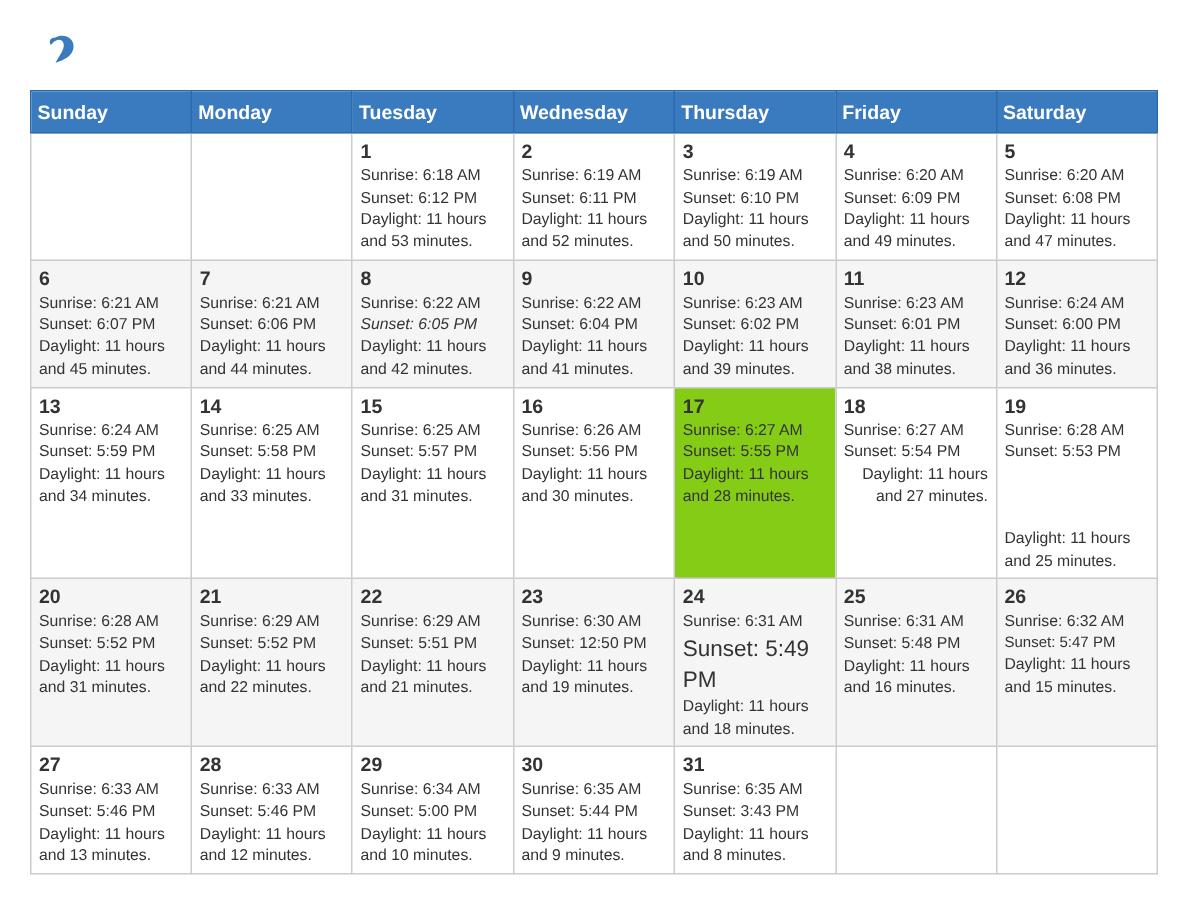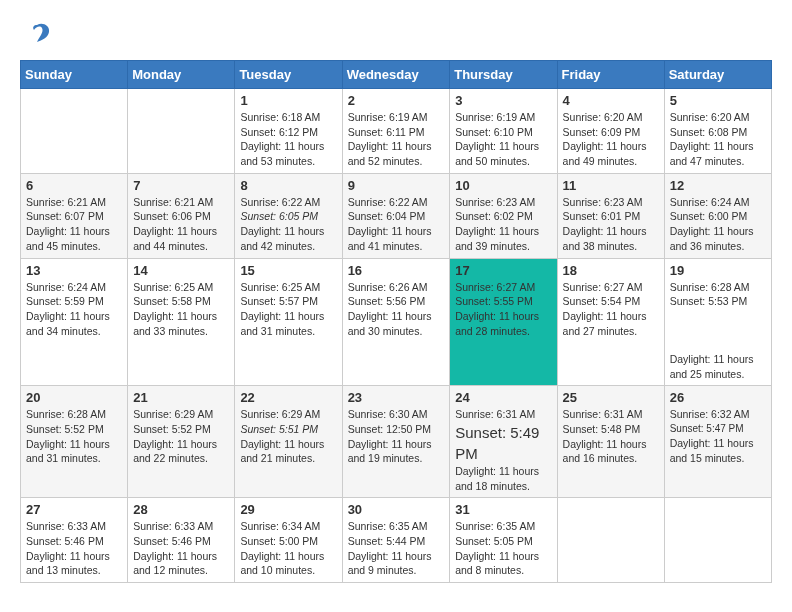--- a/index.html
+++ b/index.html
@@ -214,31 +214,31 @@
           <div style="font-size: 10.5px; line-height: 1.4;">Sunrise: 6:25 AM</div>
           <div style="font-size: 10.5px; line-height: 1.4;">Sunset: 5:57 PM</div>
           <div style="font-size: 10.5px; line-height: 1.4;">Daylight: 11 hours and 31 minutes.</div>
         </td>
         <td style="background-color: rgb(255, 255, 255);">
           <span class="day-number">16</span>
           <div style="font-size: 10.5px; line-height: 1.4;">Sunrise: 6:26 AM</div>
           <div style="font-size: 10.5px; line-height: 1.4;">Sunset: 5:56 PM</div>
           <div style="font-size: 10.5px; line-height: 1.4;">Daylight: 11 hours and 30 minutes.</div>
         </td>
-        <td style="background-color: #14b8a6;">
+        <td style="background-color: #84cc16;">
           <span class="day-number">17</span>
           <div style="font-size: 10.5px; line-height: 1.4;">Sunrise: 6:27 AM</div>
           <div style="font-size: 10.5px; line-height: 1.4;">Sunset: 5:55 PM</div>
           <div style="font-size: 10.5px; line-height: 1.4;">Daylight: 11 hours and 28 minutes.</div>
         </td>
         <td style="background-color: rgb(255, 255, 255);">
           <span class="day-number">18</span>
           <div style="font-size: 10.5px; line-height: 1.4;">Sunrise: 6:27 AM</div>
           <div style="font-size: 10.5px; line-height: 1.4;">Sunset: 5:54 PM</div>
-          <div style="font-size: 10.5px; line-height: 1.4;">Daylight: 11 hours and 27 minutes.</div>
+          <div style="font-size: 10.5px; line-height: 1.4; text-align: right;">Daylight: 11 hours and 27 minutes.</div>
         </td>
         <td style="background-color: rgb(255, 255, 255);">
           <span class="day-number">19</span>
           <div style="font-size: 10.5px; line-height: 1.4;">Sunrise: 6:28 AM</div>
           <div style="font-size: 10.5px; line-height: 1.4;">Sunset: 5:53 PM</div>
           <div style="font-size: 10.5px; line-height: 1.4; margin-top: 43px;">Daylight: 11 hours and 25 minutes.</div>
         </td>
       </tr>
       <tr>
         <td style="background-color: rgb(245, 245, 245);">
@@ -249,21 +249,21 @@
         </td>
         <td style="background-color: rgb(245, 245, 245);">
           <span class="day-number">21</span>
           <div style="font-size: 10.5px; line-height: 1.4;">Sunrise: 6:29 AM</div>
           <div style="font-size: 10.5px; line-height: 1.4;">Sunset: 5:52 PM</div>
           <div style="font-size: 10.5px; line-height: 1.4;">Daylight: 11 hours and 22 minutes.</div>
         </td>
         <td style="background-color: rgb(245, 245, 245);">
           <span class="day-number">22</span>
           <div style="font-size: 10.5px; line-height: 1.4;">Sunrise: 6:29 AM</div>
-          <div style="font-size: 10.5px; line-height: 1.4; font-style: italic;">Sunset: 5:51 PM</div>
+          <div style="font-size: 10.5px; line-height: 1.4;">Sunset: 5:51 PM</div>
           <div style="font-size: 10.5px; line-height: 1.4;">Daylight: 11 hours and 21 minutes.</div>
         </td>
         <td style="background-color: rgb(245, 245, 245);">
           <span class="day-number">23</span>
           <div style="font-size: 10.5px; line-height: 1.4;">Sunrise: 6:30 AM</div>
           <div style="font-size: 10.5px; line-height: 1.4;">Sunset: 12:50 PM</div>
           <div style="font-size: 10.5px; line-height: 1.4;">Daylight: 11 hours and 19 minutes.</div>
         </td>
         <td style="background-color: rgb(245, 245, 245);">
           <span class="day-number">24</span>
@@ -305,20 +305,20 @@
         </td>
         <td style="background-color: rgb(255, 255, 255);">
           <span class="day-number">30</span>
           <div style="font-size: 10.5px; line-height: 1.4;">Sunrise: 6:35 AM</div>
           <div style="font-size: 10.5px; line-height: 1.4;">Sunset: 5:44 PM</div>
           <div style="font-size: 10.5px; line-height: 1.4;">Daylight: 11 hours and 9 minutes.</div>
         </td>
         <td style="background-color: rgb(255, 255, 255);">
           <span class="day-number">31</span>
           <div style="font-size: 10.5px; line-height: 1.4;">Sunrise: 6:35 AM</div>
-          <div style="font-size: 10.5px; line-height: 1.4;">Sunset: 5:05 PM</div>
+          <div style="font-size: 10.5px; line-height: 1.4;">Sunset: 3:43 PM</div>
           <div style="font-size: 10.5px; line-height: 1.4;">Daylight: 11 hours and 8 minutes.</div>
         </td>
         <td class="empty-cell"></td>
         <td class="empty-cell"></td>
       </tr>
     </tbody>
 </table>
 
 </body></html>

